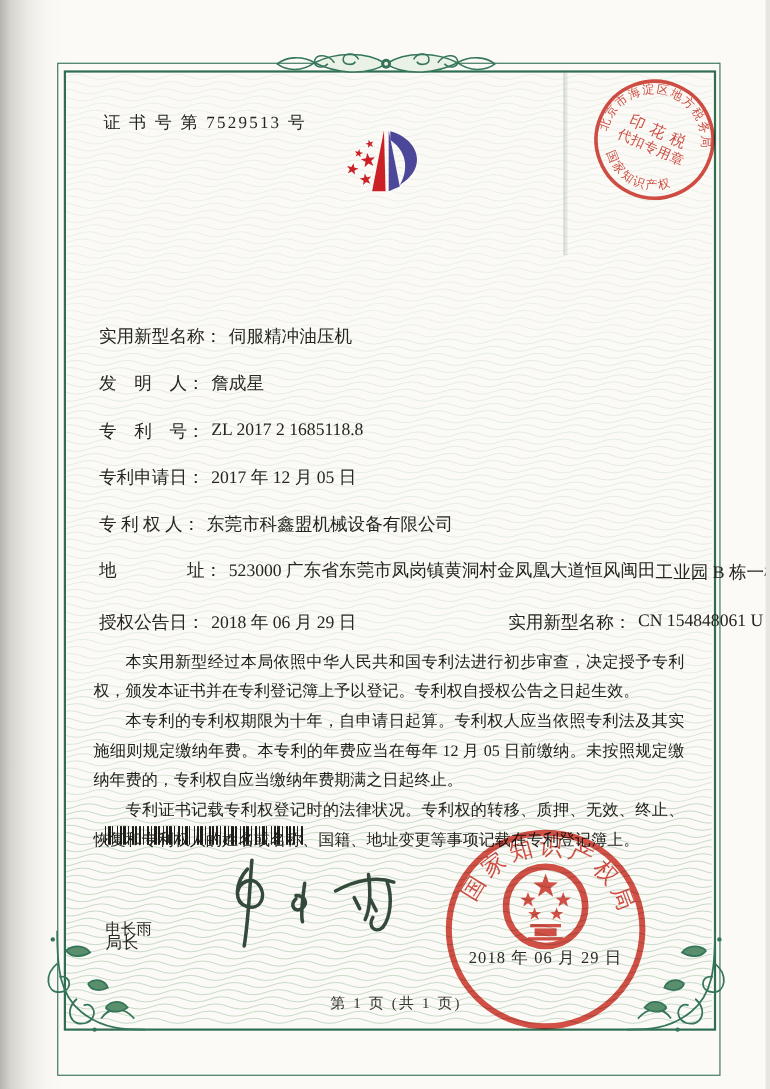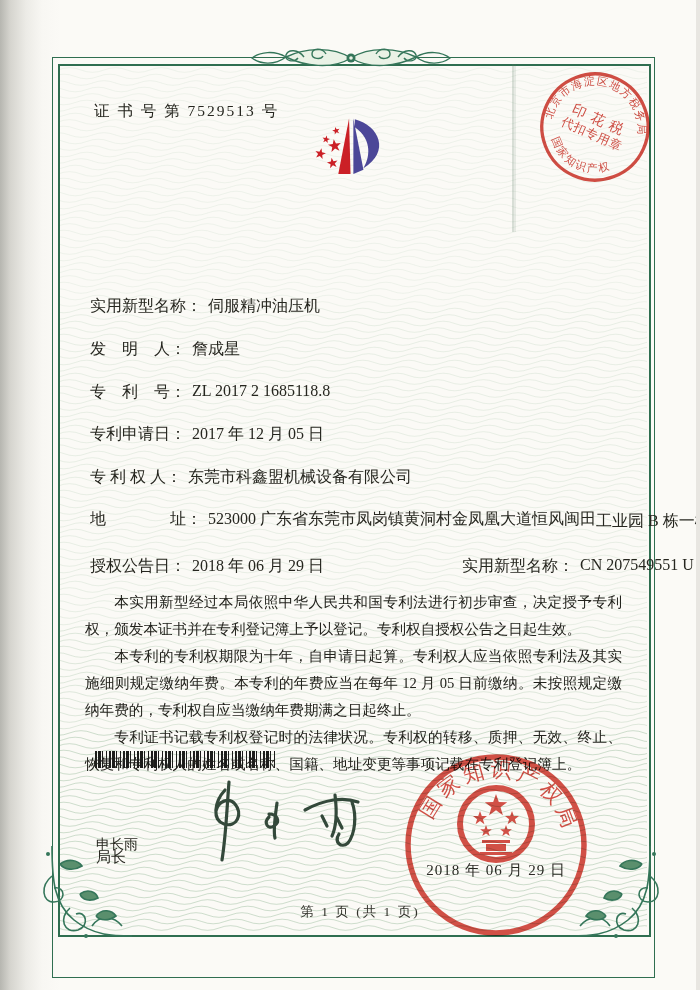--- a/index.html
+++ b/index.html
@@ -274,21 +274,21 @@
   </div>
   <div class="field" style="top:509px;">
     <span class="lbl">地　　　　址：</span>
     <span class="val addr-wrap"><span>523000 广东省东莞市凤岗镇黄洞村金凤凰大道恒风闽田</span><span style="line-height:1.5;">工业园 B 栋一楼</span></span>
   </div>
   <div class="field" style="top:556px;width:560px;">
     <span class="lbl">授权公告日：</span>
     <span class="val">2018 年 06 月 29 日</span>
     <span class="grant-pair2">
       <span class="lbl">实用新型名称：</span>
-      <span class="val">CN 207549551 U</span>
+      <span class="val">CN 154848061 U</span>
     </span>
   </div>
 
   <div class="bodytext">
     <p>本实用新型经过本局依照中华人民共和国专利法进行初步审查，决定授予专利权，颁发本证书并在专利登记簿上予以登记。专利权自授权公告之日起生效。</p>
     <p>本专利的专利权期限为十年，自申请日起算。专利权人应当依照专利法及其实施细则规定缴纳年费。本专利的年费应当在每年 12 月 05 日前缴纳。未按照规定缴纳年费的，专利权自应当缴纳年费期满之日起终止。</p>
     <p>专利证书记载专利权登记时的法律状况。专利权的转移、质押、无效、终止、恢复和专利权人的姓名或名称、国籍、地址变更等事项记载在专利登记簿上。</p>
   </div>
 
   <div class="barcode"></div>

